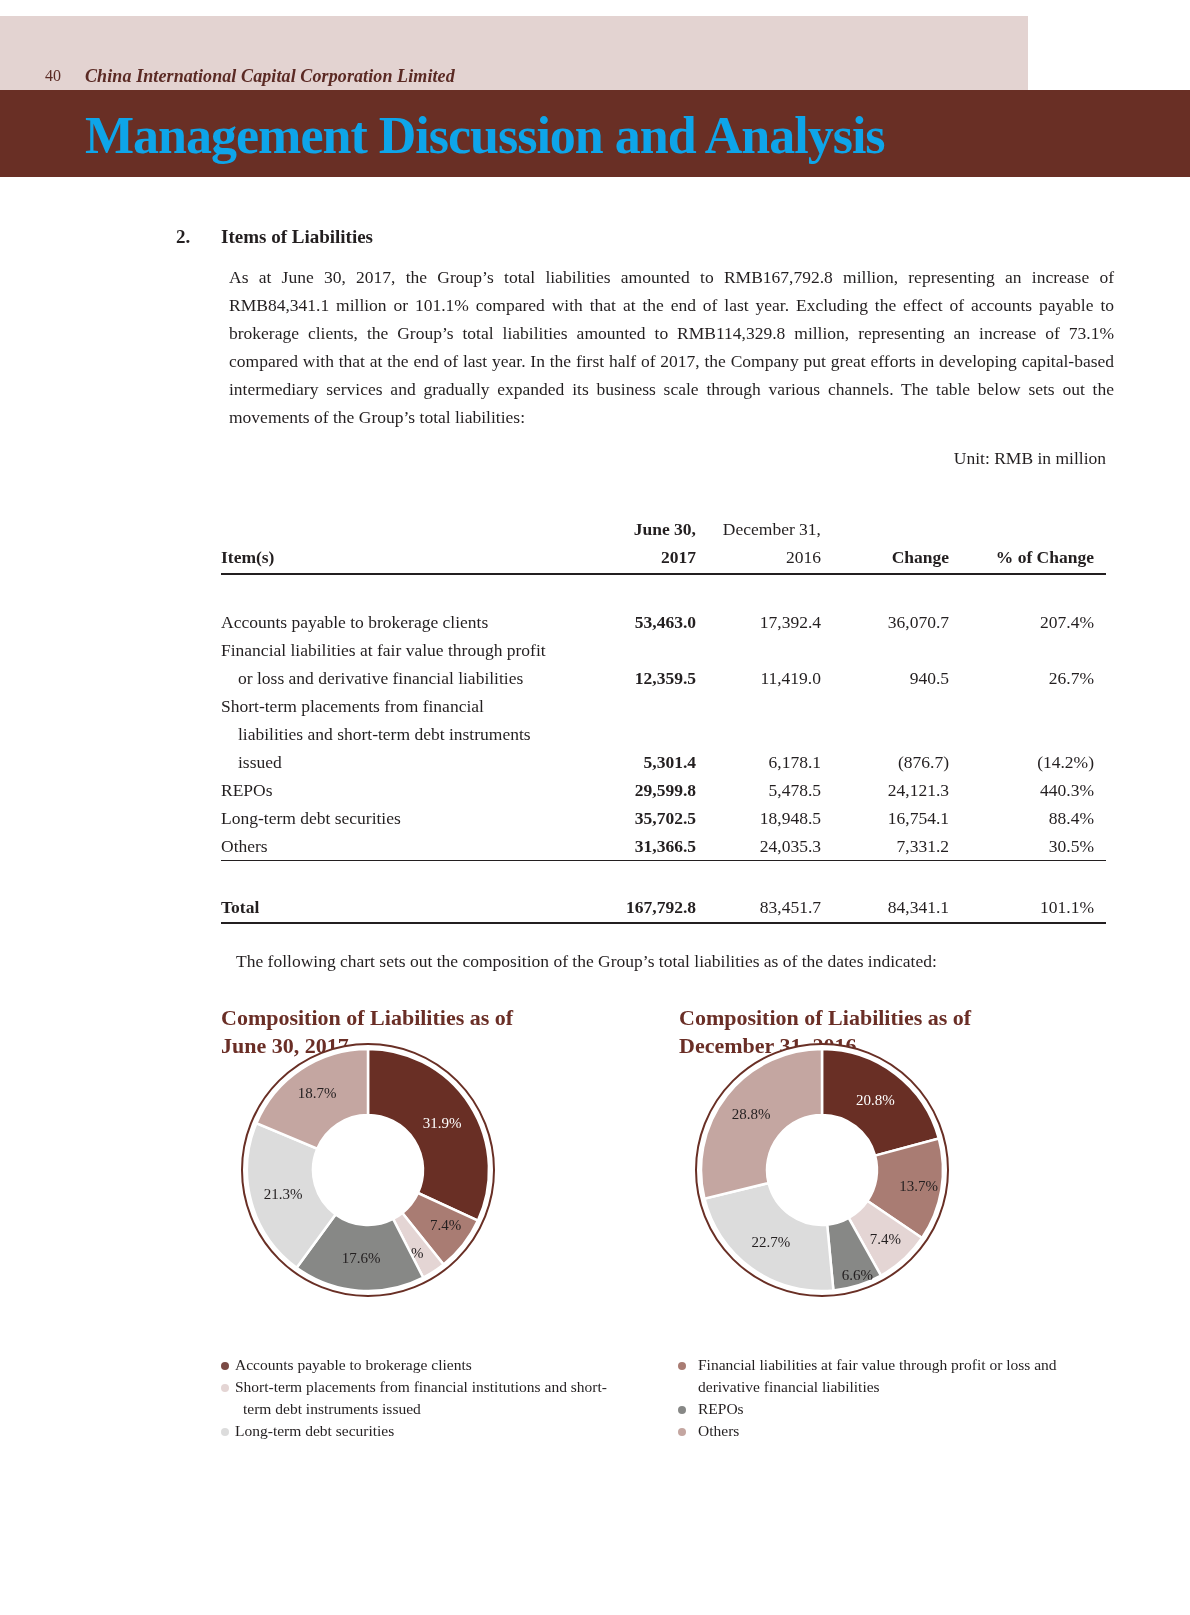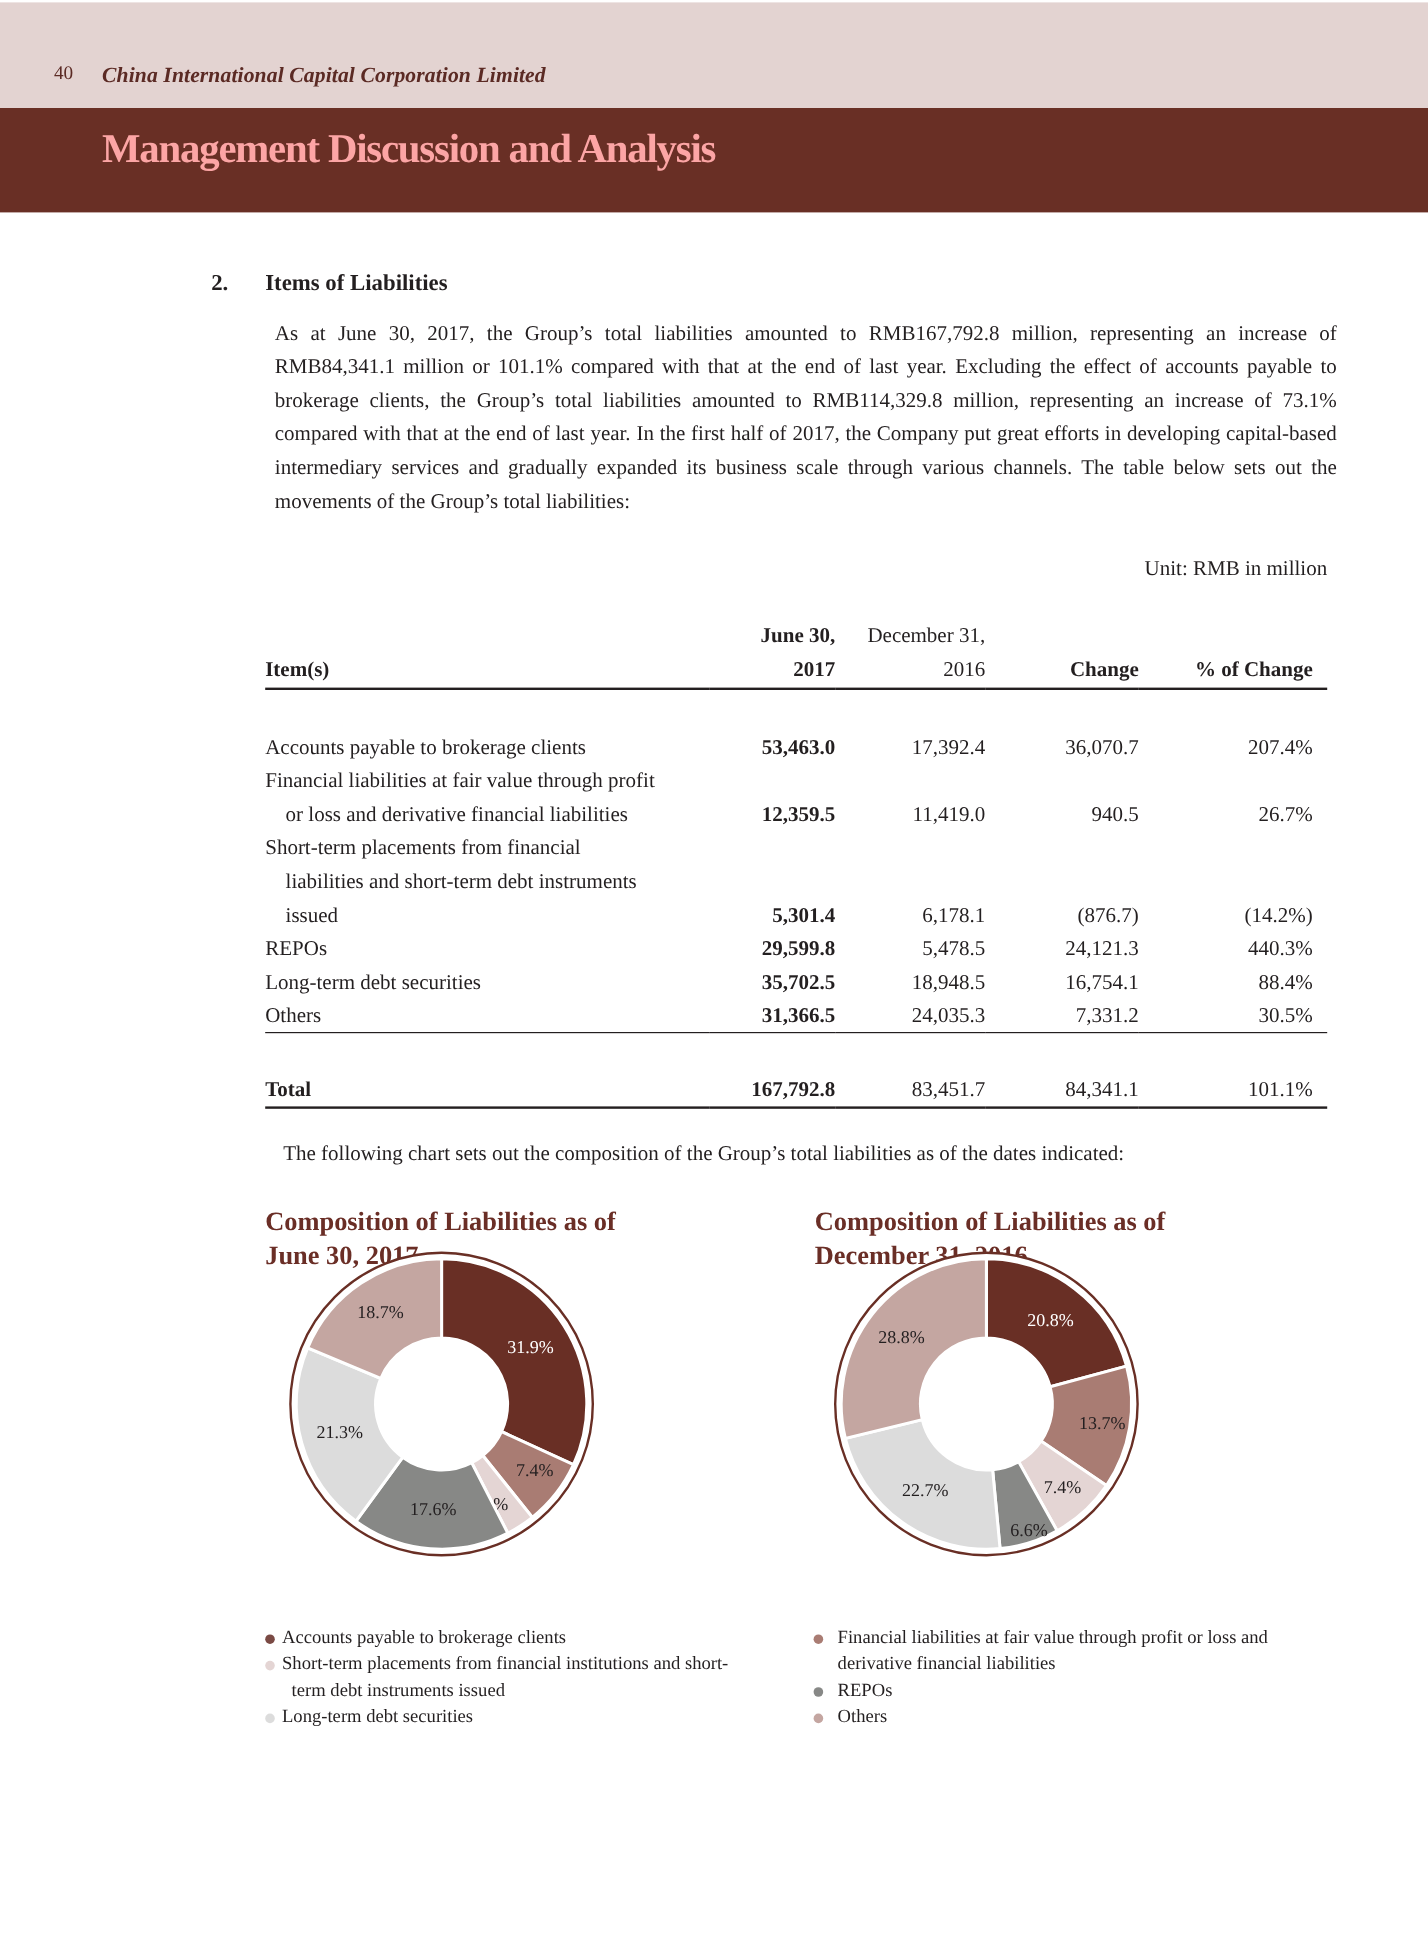--- a/index.html
+++ b/index.html
@@ -1,31 +1,31 @@
 <!DOCTYPE html>
 <html><head>
   <meta charset="utf-8">
   <style>
     * { margin: 0; padding: 0; box-sizing: border-box; }
     html, body { width: 1190px; height: 1615px; background: #ffffff; overflow: hidden; }
     body { position: relative; font-family: "Liberation Serif", "DejaVu Serif", serif; color: #231f20; }
 
-    .top-band { position: absolute; left: 0; top: 2px; width: 1190px; height: 90px; background: #e3d3d1; }
+    .top-band { position: absolute; left: 0; top: 16px; width: 1028px; height: 90px; background: #e3d3d1; }
     .page-num { position: absolute; left: 45px; top: 51px; font-size: 16px; color: #5b2a24; }
     .company { position: absolute; left: 85px; top: 50px; font-size: 18px; color: #5b2a24; font-weight: bold; letter-spacing: 0.1px; font-style: italic; }
 
     .title-band { position: absolute; left: 0; top: 90px; width: 1190px; height: 87px; background: #692f25; }
-    .title-band h1 { position: absolute; left: 85px; top: 16px; font-size: 34px; font-weight: bold; color: #fca5a5; letter-spacing: -1px; font-family: "Liberation Serif", serif; }
+    .title-band h1 { position: absolute; left: 85px; top: 16px; font-size: 52px; font-weight: bold; color: #0ea5e9; letter-spacing: -1px; font-family: "Liberation Serif", serif; }
 
     .section-num { position: absolute; left: 176px; top: 226px; font-size: 19px; font-weight: bold; }
     .section-title { position: absolute; left: 221px; top: 226px; font-size: 19px; font-weight: bold; }
 
     .para { position: absolute; left: 229px; top: 263px; width: 885px; font-size: 17.5px; line-height: 28px; text-align: justify; }
 
-    .unit { position: absolute; right: 84px; top: 463px; font-size: 17.5px; margin-left: 31px; }
+    .unit { position: absolute; right: 84px; top: 448px; font-size: 17.5px; margin-left: 31px; }
 
     table.liab { position: absolute; left: 221px; top: 515px; width: 885px; border-collapse: collapse; font-size: 17.5px; }
     table.liab th { font-weight: bold; text-align: right; vertical-align: bottom; padding: 0; line-height: 28px; }
     table.liab th.item { text-align: left; }
     table.liab th.dec { font-weight: normal; }
     table.liab thead tr.h2 th { border-bottom: 2px solid #231f20; padding-bottom: 2px; margin-top: 14px; }
     table.liab td { padding: 0; line-height: 28px; text-align: right; }
     table.liab td.item { text-align: left; }
     table.liab td.indent { padding-left: 17px; }
     table.liab td.bold { font-weight: bold; }

